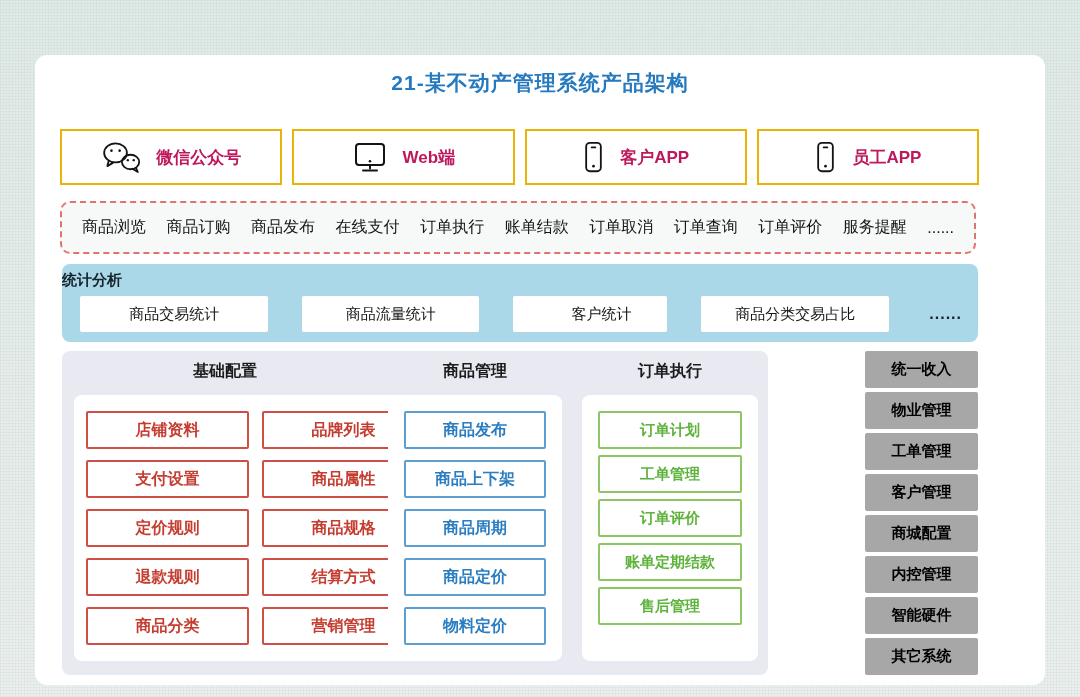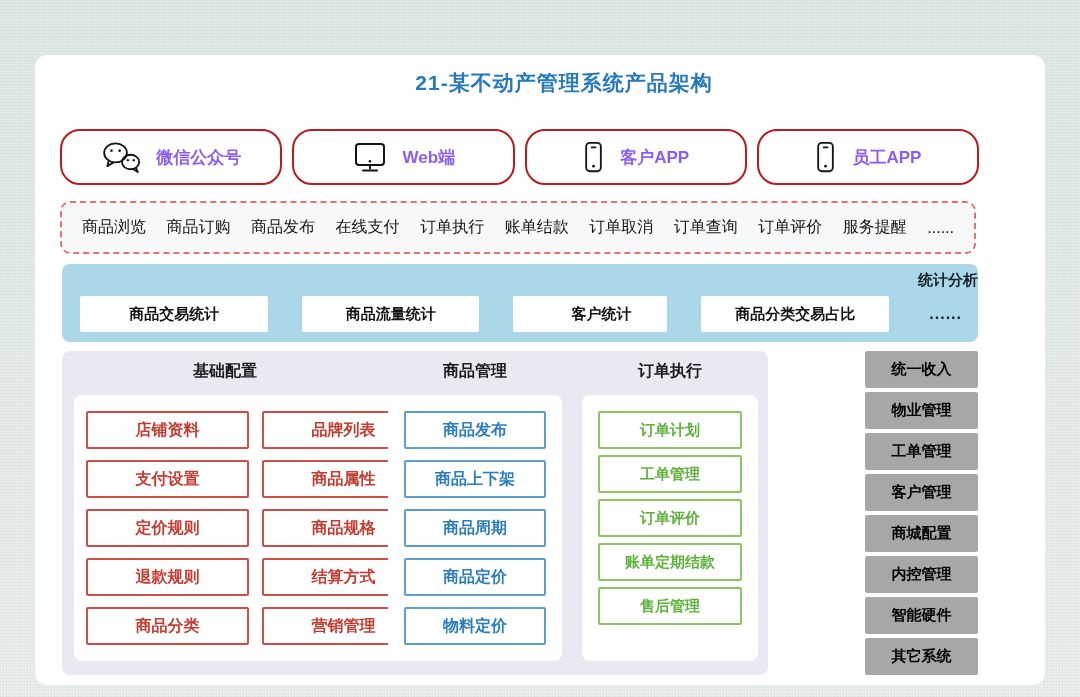--- a/index.html
+++ b/index.html
@@ -12,59 +12,59 @@
       repeating-linear-gradient(0deg, rgba(140,170,160,0.10) 0 1px, transparent 1px 3px),
       repeating-linear-gradient(90deg, rgba(140,170,160,0.10) 0 1px, transparent 1px 3px);
   }
   #page{position:relative;width:1080px;height:697px;}
   .card{
     position:absolute;left:35px;top:55px;width:1010px;height:630px;
     background:#ffffff;border-radius:12px;
   }
   .title{
     position:absolute;top:14px;left:0;width:100%;text-align:center;
-    font-size:21px;font-weight:700;color:#2579bf;letter-spacing:1px;padding-left:24px;
+    font-size:21px;font-weight:700;color:#2579bf;letter-spacing:1px;
   }
   
   .channels{
     position:absolute;left:25px;top:74px;width:919px;height:56px;
     display:flex;gap:10px;
   }
   .channel{
-    flex:1;background:#fff;border:2px solid #b91c1c;border-radius:20px;
+    flex:1;background:#fff;border:2px solid #eab308;border-radius:0;
     display:flex;align-items:center;justify-content:center;gap:15px;
-    font-size:17px;font-weight:700;color:#8b5cf6;
+    font-size:17px;font-weight:700;color:#be185d;
   }
   .cicon{display:flex;align-items:center;}
   .cicon svg{stroke:#141414;fill:none;stroke-width:2;stroke-linecap:round;stroke-linejoin:round;}
   
   .services{
     position:absolute;left:25px;top:146px;width:916px;height:53px;
     border:2px dashed #e2726e;border-radius:10px;background:#f7f8f8;
     display:flex;align-items:center;justify-content:space-between;
     padding:0 20px;box-sizing:border-box;
     font-size:16px;font-weight:400;color:#151515;
   }
   
   .stats{
     position:absolute;left:27px;top:209px;width:916px;height:78px;
     background:#abd8e8;border-radius:8px;
   }
   .stats-title{
-    position:absolute;top:7px;left:0;width:100%;text-align:right;
+    position:absolute;top:7px;left:0;width:100%;text-align:left;
     font-size:15px;font-weight:700;color:#15232b;
   }
   .stats-row{
     position:absolute;top:32px;left:18px;right:16px;height:36px;
     display:flex;align-items:center;gap:34px;
   }
   .stat-box{
     background:#fff;border-radius:2px;height:36px;
     display:flex;align-items:center;justify-content:center;
-    font-size:15px;font-weight:700;color:#141414;
+    font-size:15px;font-weight:400;color:#141414;
   }
   .sb1{flex:1.15;} .sb2{flex:1.08;} .sb3{flex:0.80;padding-left:23px;} .sb4{flex:1.15;}
   .stats-more{font-weight:700;color:#15232b;letter-spacing:1px;margin-left:6px;}
   
   .modules{
     position:absolute;left:27px;top:296px;width:706px;height:324px;
     background:#e9e9f2;border-radius:8px;
   }
   .mod-header{
     position:absolute;top:10px;height:24px;text-align:center;

